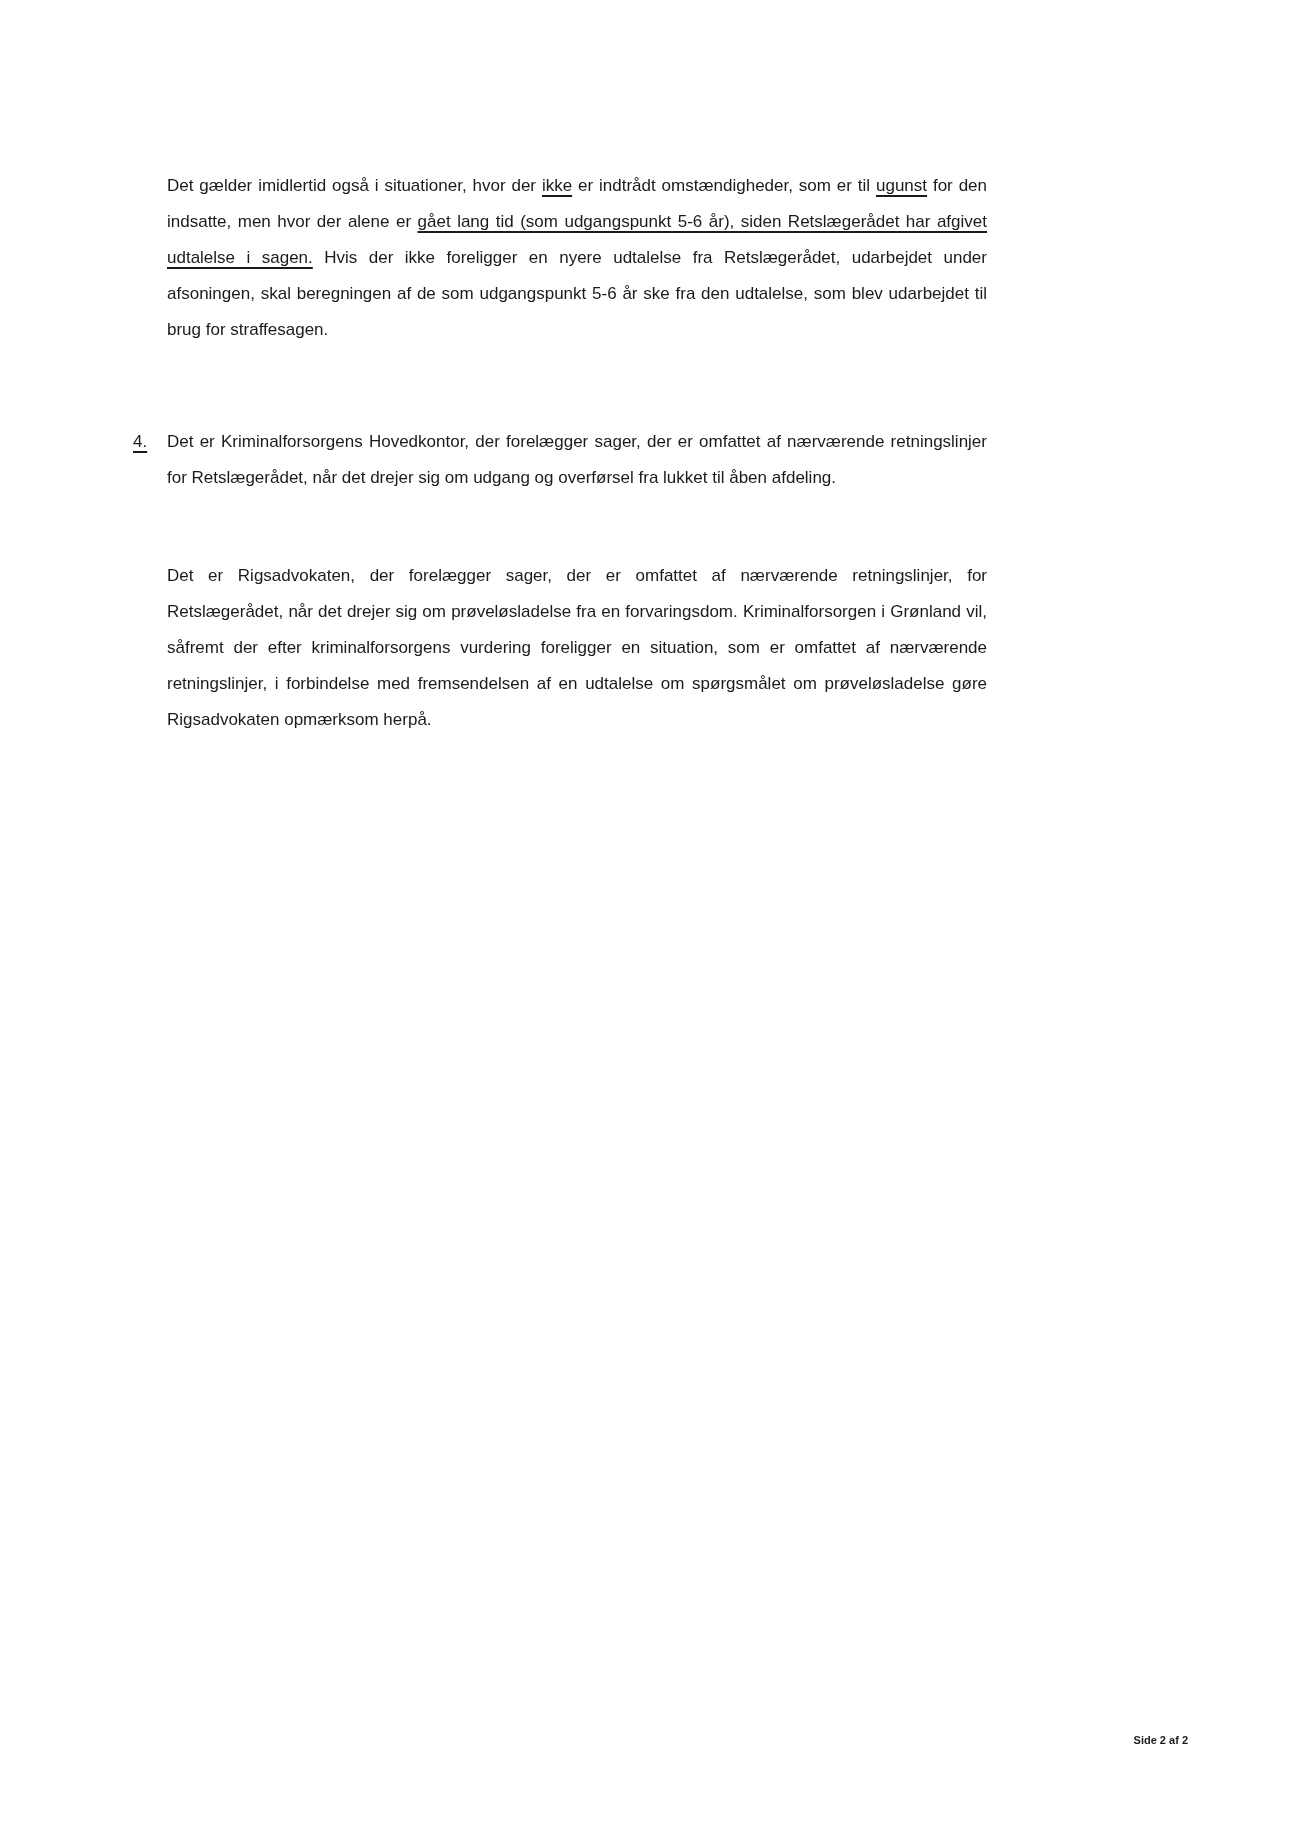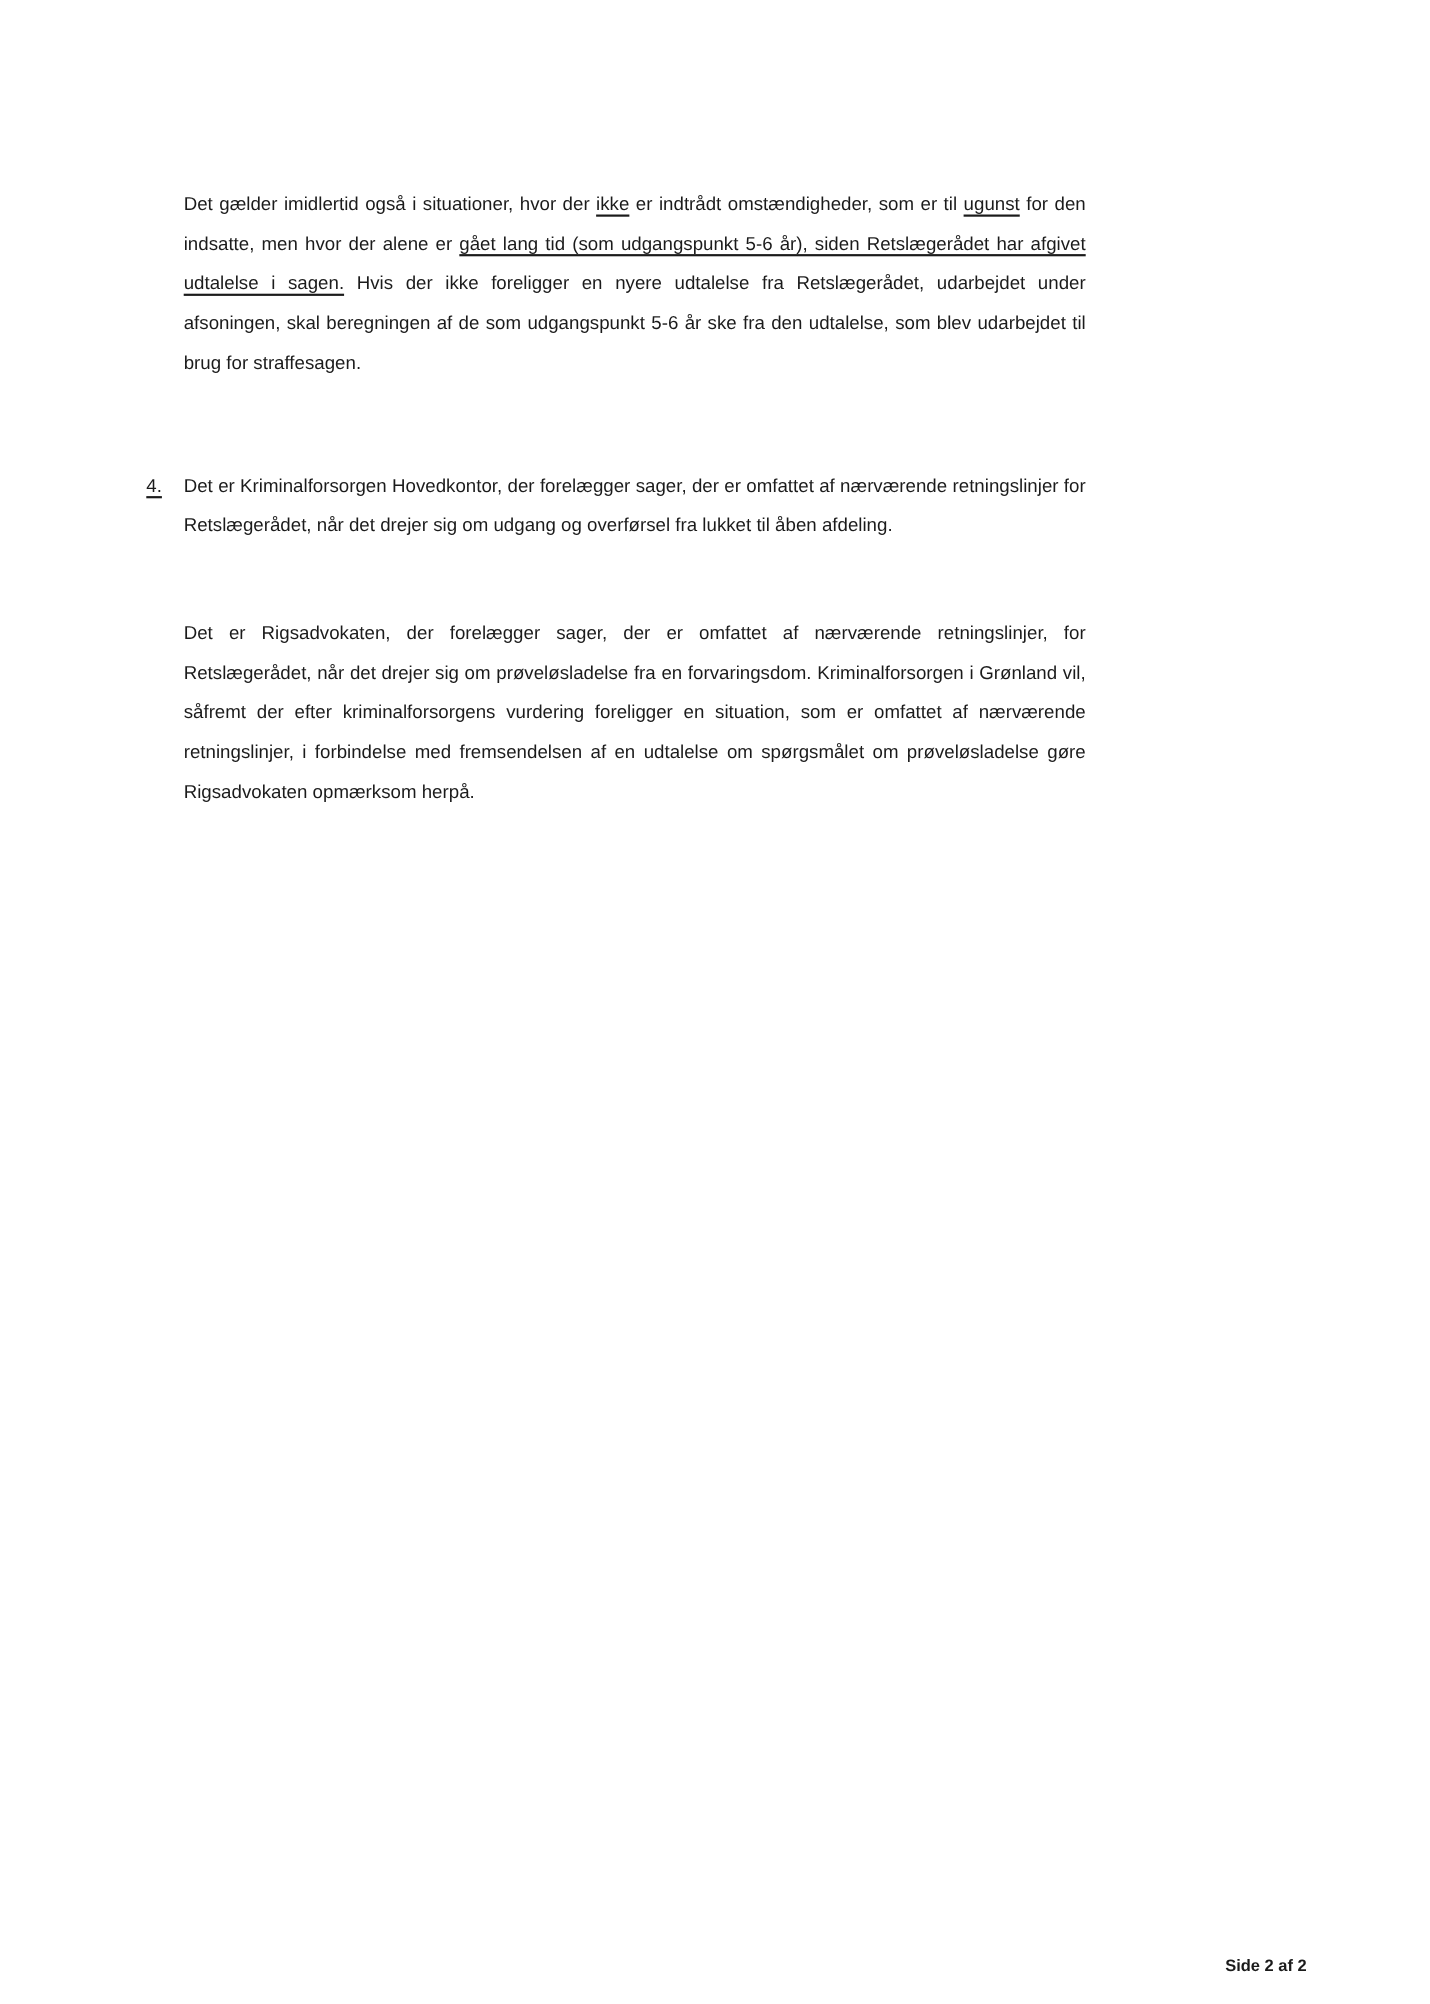--- a/index.html
+++ b/index.html
@@ -45,40 +45,40 @@
     line-height: 36px;
     text-decoration: underline;
     text-underline-offset: 4px;
     text-decoration-thickness: 1.5px;
   }
   .para-3 {
     margin-top: 62px;
   }
   .footer {
     position: absolute;
-    top: 1779px;
+    top: 1734px;
     right: 112px;
-    font-size: 15px;
+    font-size: 11px;
     font-weight: 700;
     color: #1b1b1b;
     font-family: "Liberation Sans", "DejaVu Sans", sans-serif;
   }
 </style>
 </head>
 <body>
 
 <div class="page">
 
   <div class="content">
 
     <p class="para"><span>Det gælder imidlertid også i situationer, hvor der </span><span class="u">ikke</span><span> er indtrådt omstændigheder, som er til </span><span class="u">ugunst</span><span> for den indsatte, men hvor der alene er </span><span class="u">gået lang tid (som udgangspunkt 5-6 år), siden Retslægerådet har afgivet udtalelse i sagen.</span><span> Hvis der ikke foreligger en nyere udtalelse fra Retslægerådet, udarbejdet under afsoningen, skal beregningen af de som udgangspunkt 5-6 år ske fra den udtalelse, som blev udarbejdet til brug for straffesagen.</span></p>
 
     <div class="list-item">
       <span class="list-marker">4.</span>
-      <p class="para">Det er Kriminalforsorgen Hovedkontor, der forelægger sager, der er omfattet af nærværende retningslinjer for Retslægerådet, når det drejer sig om udgang og overførsel fra lukket til åben afdeling.</p>
+      <p class="para">Det er Kriminalforsorgens Hovedkontor, der forelægger sager, der er omfattet af nærværende retningslinjer for Retslægerådet, når det drejer sig om udgang og overførsel fra lukket til åben afdeling.</p>
     </div>
 
     <p class="para para-3">Det er Rigsadvokaten, der forelægger sager, der er omfattet af nærværende retningslinjer, for Retslægerådet, når det drejer sig om prøveløsladelse fra en forvaringsdom. Kriminalforsorgen i Grønland vil, såfremt der efter kriminalforsorgens vurdering foreligger en situation, som er omfattet af nærværende retningslinjer, i forbindelse med fremsendelsen af en udtalelse om spørgsmålet om prøveløsladelse gøre Rigsadvokaten opmærksom herpå.</p>
 
   </div>
 
   <div class="footer">Side 2 af 2</div>
 
 </div>
 

